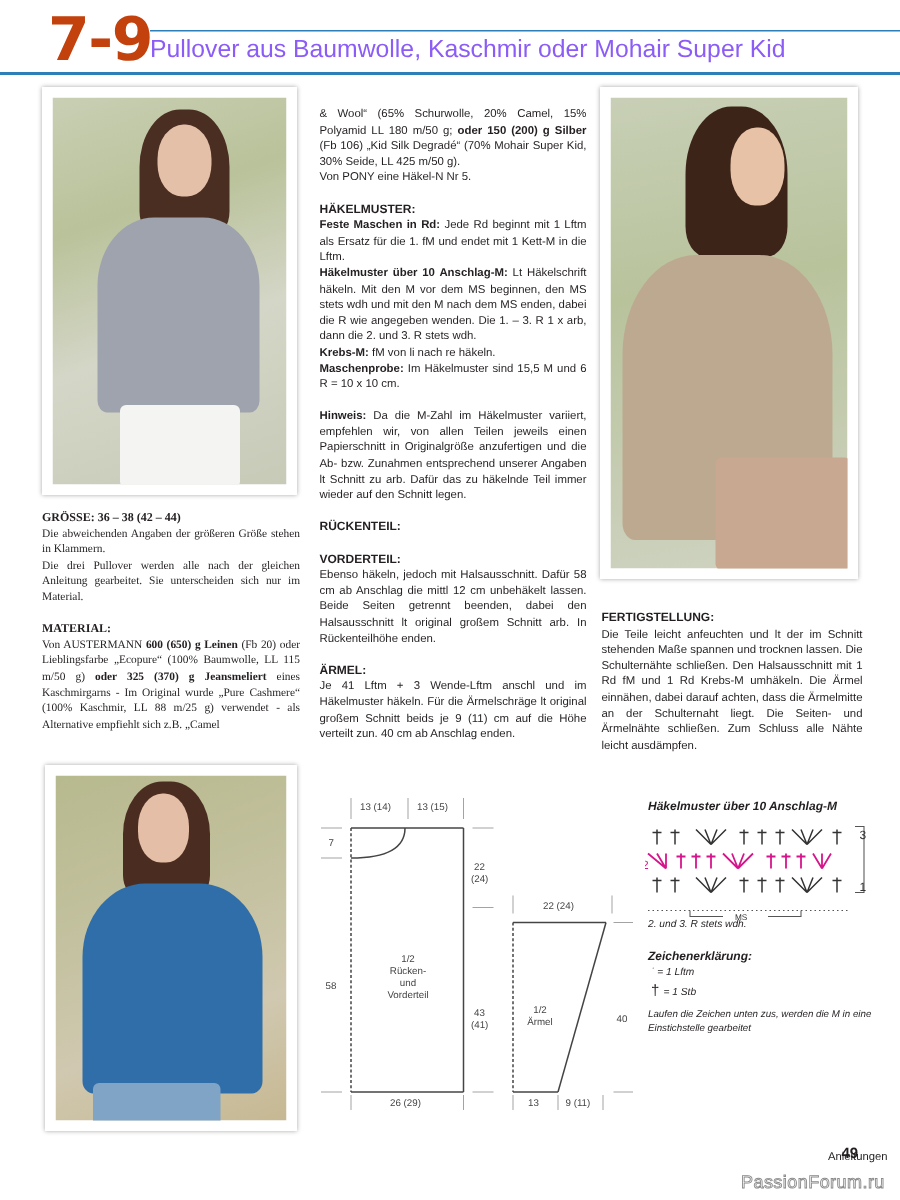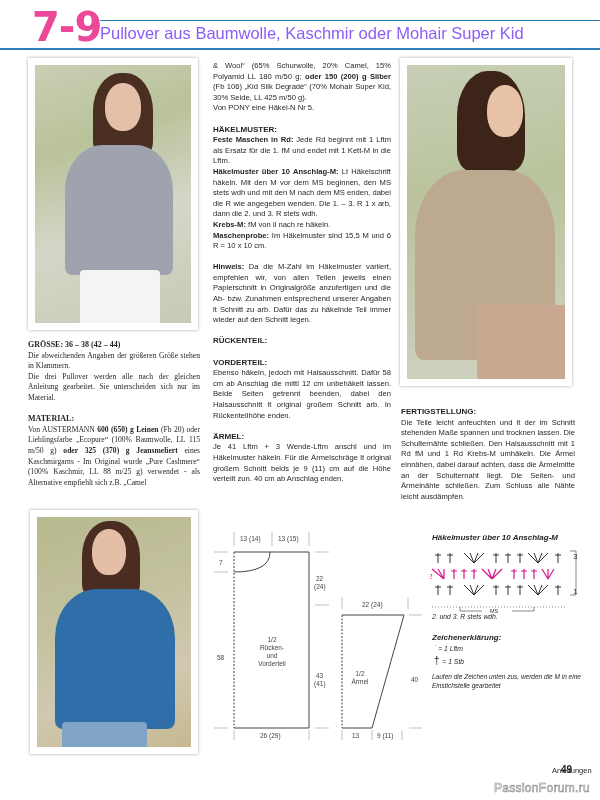--- a/index.html
+++ b/index.html
@@ -38,21 +38,21 @@
   .legend-foot { position: absolute; left: 432px; top: 673px; width: 150px; font-size: 6.5px; font-style: italic; line-height: 8.5px; }
 
   .footer-label { position: absolute; left: 508px; top: 766px; font-size: 7.5px; margin-left: 44px; }
   .footer-page { position: absolute; left: 561px; top: 764px; font-size: 10px; font-weight: bold; }
   .watermark { position: absolute; left: 494px; top: 781px; font-size: 12px; color: #fff; -webkit-text-stroke: 0.6px #8a8a8a; letter-spacing: 0.3px; }
 </style>
 </head>
 <body>
 
 <div class="header">
-  <div class="hdr-num" style="color:#ec4899">7-9</div>
+  <div class="hdr-num" style="color:#c2410c">7-9</div>
   <div class="hdr-line-top" style="background:#2c7fb8"></div>
   <div class="hdr-title" style="color:#8b5cf6">Pullover aus Baumwolle, Kaschmir oder Mohair Super Kid</div>
   <div class="hdr-line-bottom" style="background:#2c7fb8"></div>
 </div>
 
 <div class="photo-frame" style="left:28px;top:58px;width:170px;height:272px;">
   <div class="photo">
     <div class="wall" style="background:linear-gradient(160deg,#c9cfb4 0%,#b9c29a 30%,#d4d6c7 60%,#c8cab8 100%);"></div>
     <div class="hair" style="left:58px;top:8px;width:60px;height:85px;background:#4a2e22;"></div>
     <div class="face" style="left:70px;top:18px;width:36px;height:48px;background:#e5c0a8;"></div>
@@ -83,21 +83,21 @@
 
 <div class="col" style="left:28px;top:340px;width:172px;font-family:Liberation Serif, serif;">
   <h4>GRÖSSE: 36 – 38 (42 – 44)</h4>
   <p>Die abweichenden Angaben der größeren Größe stehen in Klammern.</p>
   <p>Die drei Pullover werden alle nach der gleichen Anleitung gearbeitet. Sie unterscheiden sich nur im Material.</p>
   <div class="gap"></div>
   <h4>MATERIAL:</h4>
   <p><span>Von AUSTERMANN </span><b>600 (650) g Leinen</b><span> (Fb 20) oder Lieblingsfarbe „Ecopure“ (100% Baumwolle, LL 115 m/50 g) </span><b>oder 325 (370) g Jeansmeliert</b><span> eines Kaschmirgarns - Im Original wurde „Pure Cashmere“ (100% Kaschmir, LL 88 m/25 g) verwendet - als Alternative empfiehlt sich z.B. „Camel</span></p>
 </div>
 
-<div class="col" style="left:213px;top:61px;width:178px;">
+<div class="col" style="left:213px;top:71px;width:178px;">
   <p><span>&amp; Wool“ (65% Schurwolle, 20% Camel, 15% Polyamid LL 180 m/50 g; </span><b>oder 150 (200) g Silber</b><span> (Fb 106) „Kid Silk Degradé“ (70% Mohair Super Kid, 30% Seide, LL 425 m/50 g).</span></p>
   <p>Von PONY eine Häkel-N Nr 5.</p>
   <div class="gap"></div>
   <h4>HÄKELMUSTER:</h4>
   <p><b>Feste Maschen in Rd:</b><span> Jede Rd beginnt mit 1 Lftm als Ersatz für die 1. fM und endet mit 1 Kett-M in die Lftm.</span></p>
   <p><b>Häkelmuster über 10 Anschlag-M:</b><span> Lt Häkelschrift häkeln. Mit den M vor dem MS beginnen, den MS stets wdh und mit den M nach dem MS enden, dabei die R wie angegeben wenden. Die 1. – 3. R 1 x arb, dann die 2. und 3. R stets wdh.</span></p>
   <p><b>Krebs-M:</b><span> fM von li nach re häkeln.</span></p>
   <p><b>Maschenprobe:</b><span> Im Häkelmuster sind 15,5 M und 6 R = 10 x 10 cm.</span></p>
   <div class="gap"></div>
   <p><b>Hinweis:</b><span> Da die M-Zahl im Häkelmuster variiert, empfehlen wir, von allen Teilen jeweils einen Papierschnitt in Originalgröße anzufertigen und die Ab- bzw. Zunahmen entsprechend unserer Angaben lt Schnitt zu arb. Dafür das zu häkelnde Teil immer wieder auf den Schnitt legen.</span></p>

